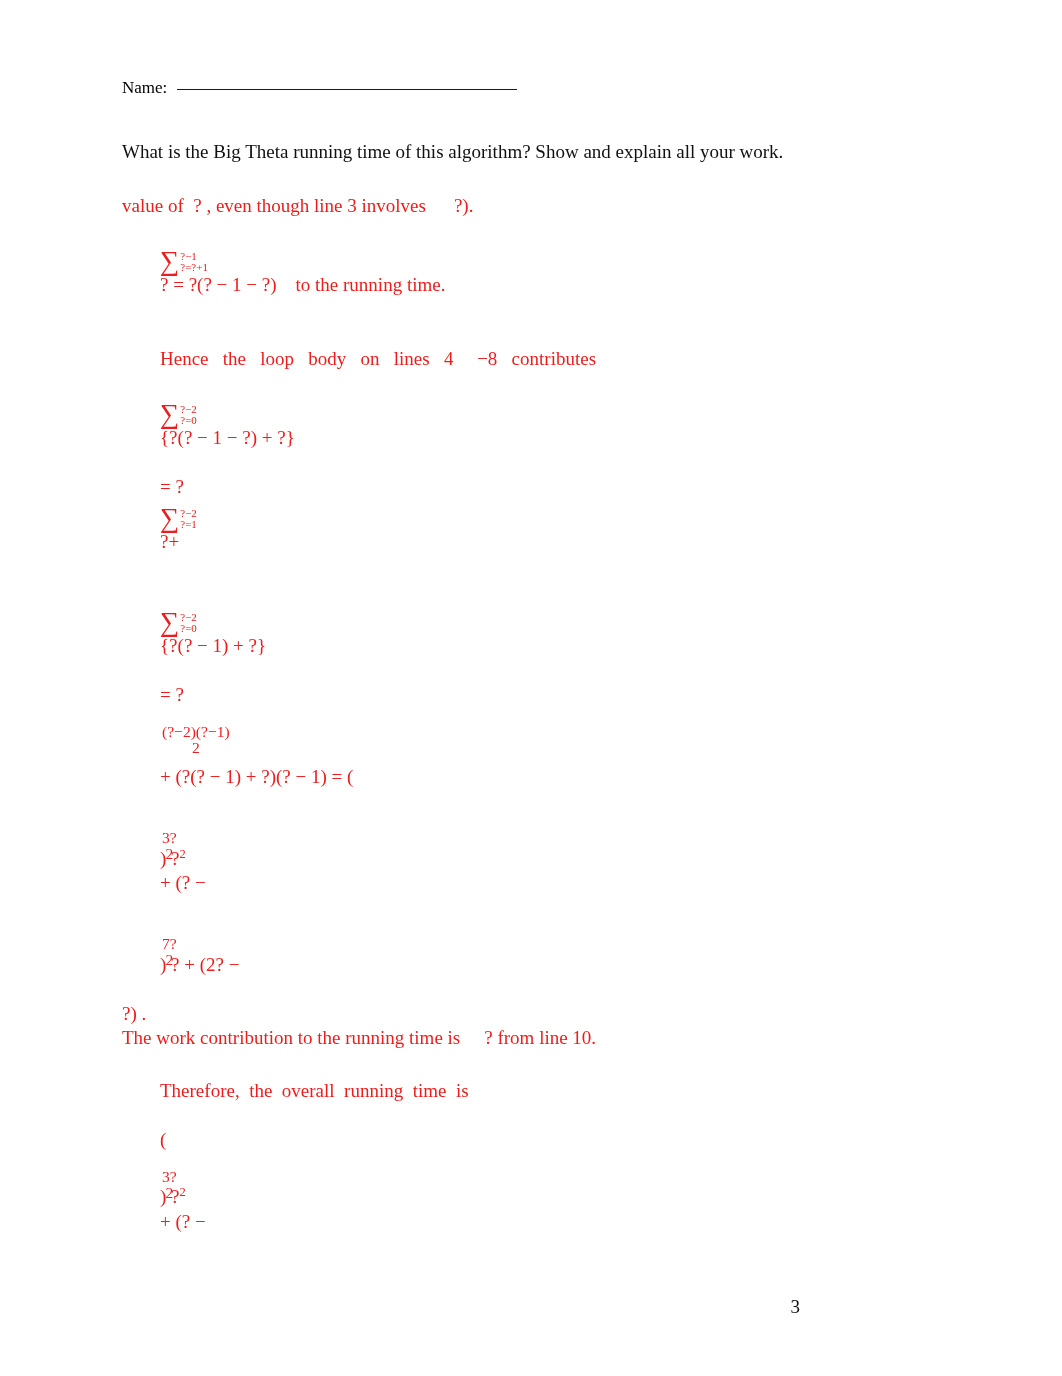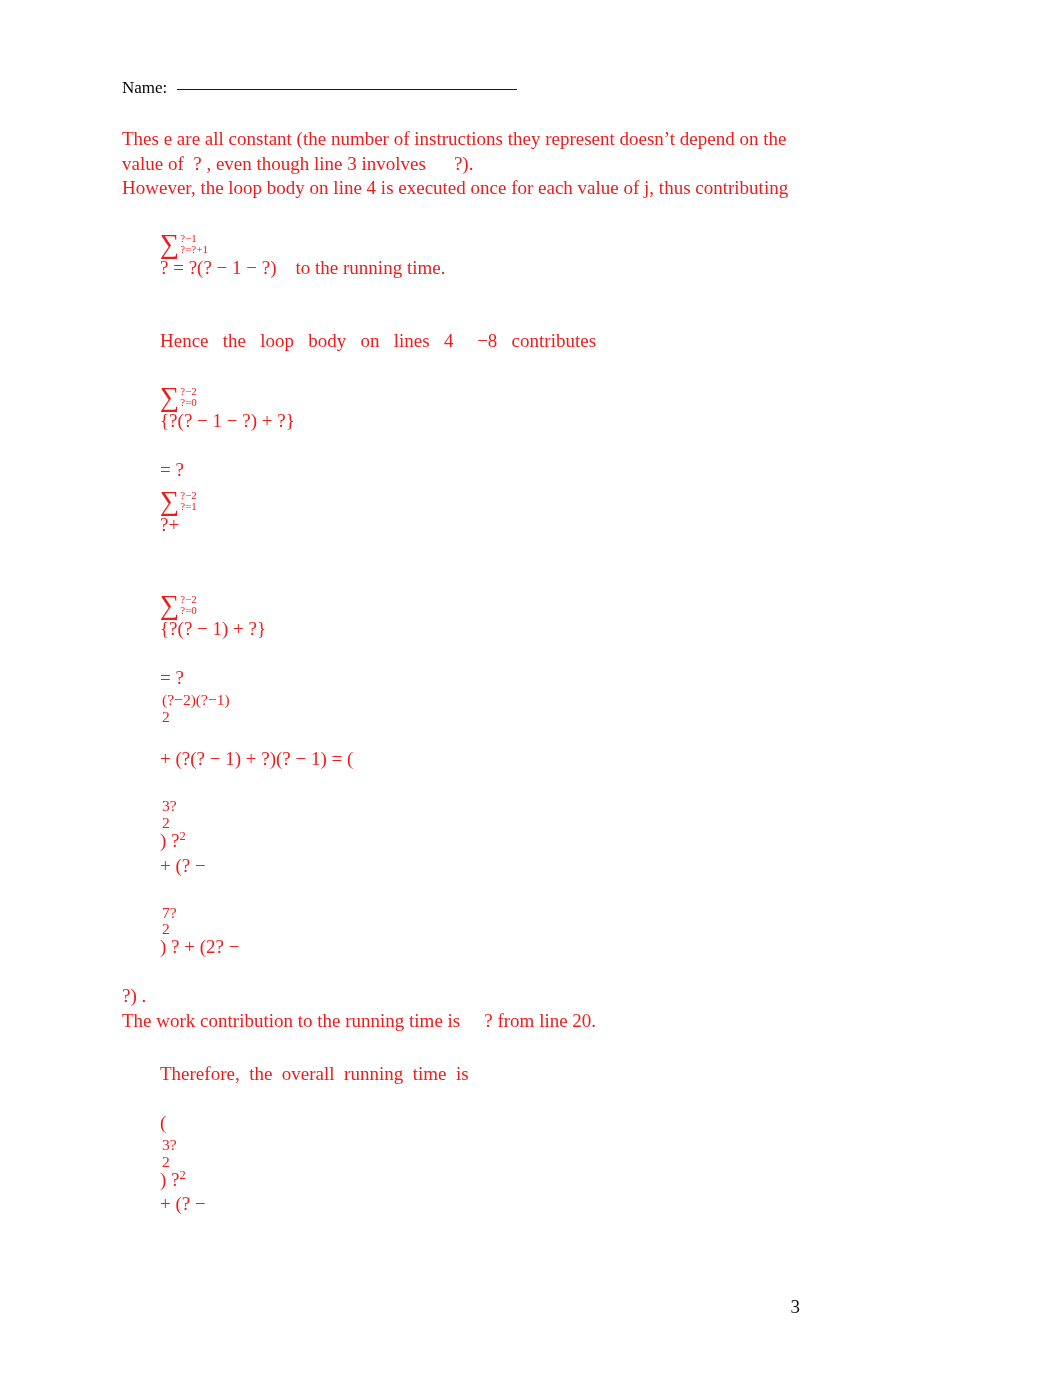--- a/index.html
+++ b/index.html
@@ -62,24 +62,25 @@
     font-size: 11px;
     margin-left: 1px;
   }
   .sumwrap { display: inline-block; vertical-align: -0.30em; white-space: nowrap; }
   .sumwrap .sig { font-size: 27px; line-height: 0.8; vertical-align: -0.15em; }
 
   
   .frac {
     display: inline-block;
     vertical-align: -0.45em;
+    text-align: center;
     line-height: 1.05;
     margin: 0 2px;
     position: relative;
-    top: 2px;
+    top: 16px;
   }
   .frac .num { display: block; font-size: 0.82em; }
   .frac .den { display: block; font-size: 0.82em; }
 
   .pagenum {
     position: absolute;
     right: 92px;
     bottom: 58px;
     font-size: 19px;
     color: #111111;
@@ -89,31 +90,32 @@
 <body>
 
 <div class="page">
   <div class="content">
 
     <div class="name-row">
       <span class="name-label">Name:</span>
       <span class="name-rule"></span>
     </div>
 
+    <div class="blk black mt-q">
+      <span class="line">What is the Big Theta running time of this algorithm? Show and explain all your work.</span>
+    </div>
 
     <div class="blk red mt-sol">
 
 
 
 
-      <div class="line">Thes e are all constant (the number of instructions they represent doesn’t depend on the</div>
 
       <div class="line"><span>value of  ? , even though line 3 involves</span><span style="display:inline-block;width:28px"></span><span>?).</span></div>
 
-      <div class="line">However, the loop body on line 4 is executed once for each value of j, thus contributing</div>
 
       <div class="line">
         <span class="sumwrap"><span class="sig">∑</span><span class="sumlim"><span style="display:block">?−1</span><span style="display:block">?=?+1</span></span></span>
         <span>? = ?(? − 1 − ?)    to the running time.</span>
       </div>
 
       <div class="line">
         <span>Hence   the   loop   body   on   lines   4     −8   contributes</span>
         <span style="display:inline-block;width:14px"></span>
         <span class="sumwrap"><span class="sig">∑</span><span class="sumlim"><span style="display:block">?−2</span><span style="display:block">?=0</span></span></span>
@@ -136,21 +138,21 @@
         <span class="frac"><span class="num">3?</span><span class="den">2</span></span>
         <span>) ?</span><sup class="sm">2</sup>
         <span>+ (? −</span>
         <span style="display:inline-block;width:16px"></span>
         <span class="frac"><span class="num">7?</span><span class="den">2</span></span>
         <span>) ? + (2? −</span>
       </div>
 
       <div class="line">?) .</div>
 
-      <div class="line"><span>The work contribution to the running time is</span><span style="display:inline-block;width:24px"></span><span>? from line 20.</span></div>
+      <div class="line"><span>The work contribution to the running time is</span><span style="display:inline-block;width:24px"></span><span>? from line 10.</span></div>
 
       <div class="line" style="margin-top:4px">
         <span>Therefore,  the  overall  running  time  is</span>
         <span style="display:inline-block;width:22px"></span>
         <span>(</span>
         <span class="frac"><span class="num">3?</span><span class="den">2</span></span>
         <span>) ?</span><sup class="sm">2</sup>
         <span>+ (? −</span>
         <span style="display:inline-block;width:14px"></span>
         

